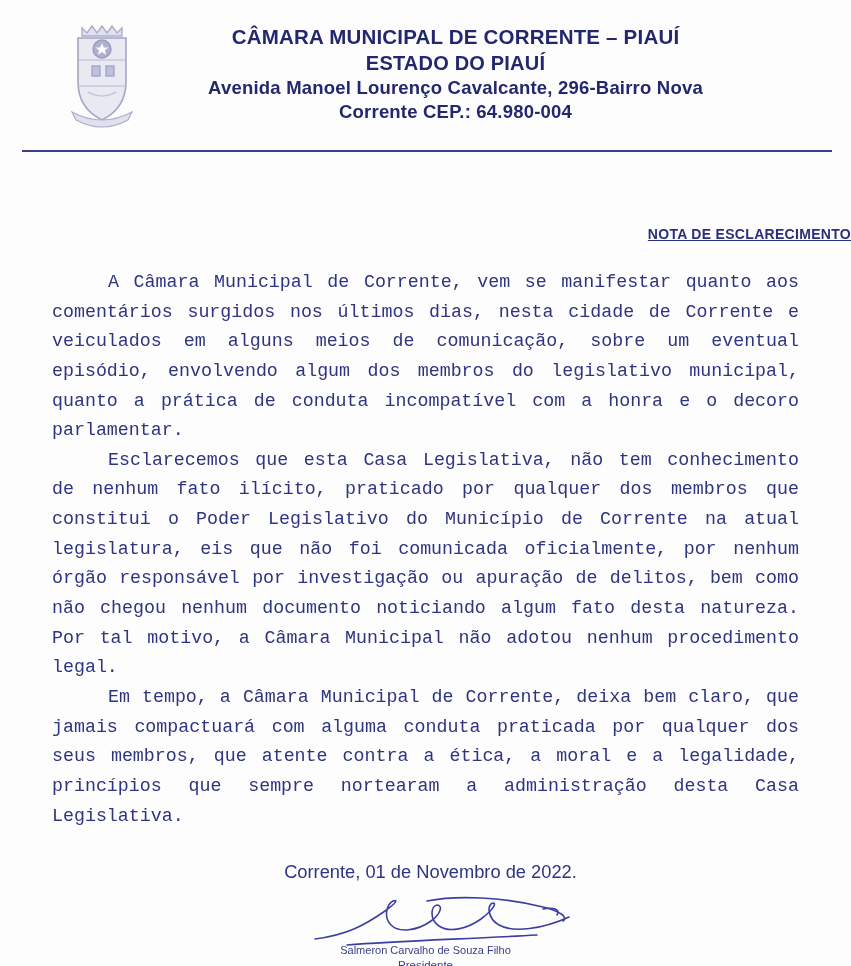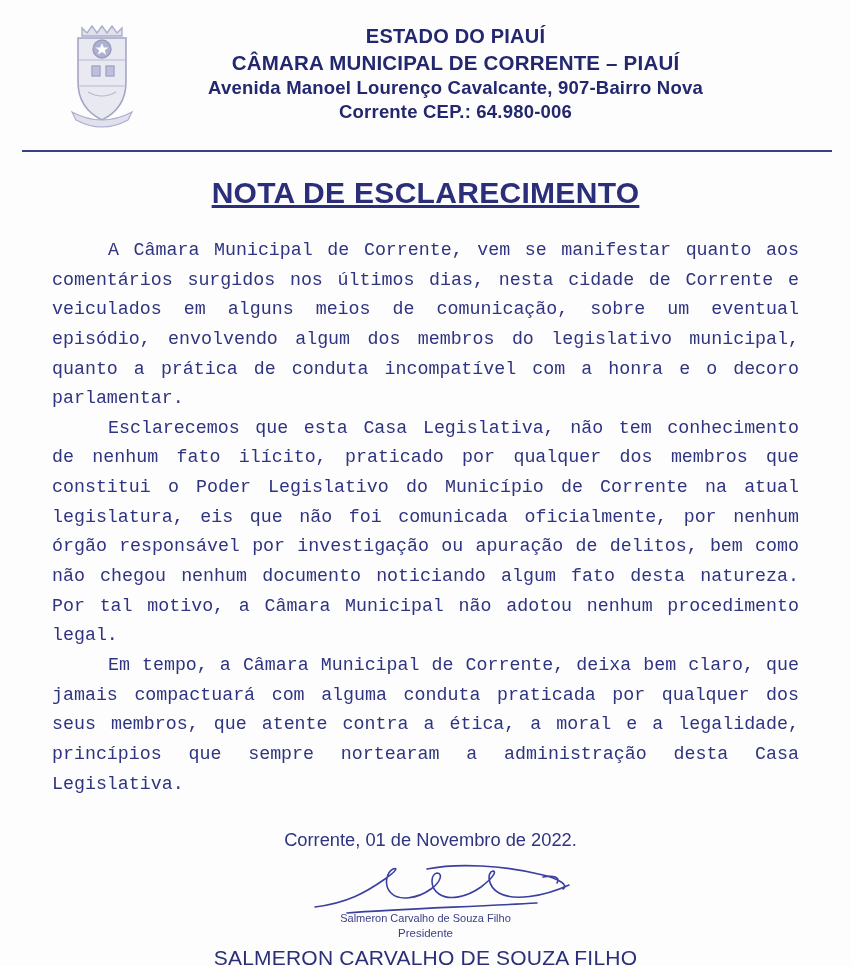--- a/index.html
+++ b/index.html
@@ -62,25 +62,25 @@
     margin: 10px 22px 0 22px;
     width: 810px;
   }
   .rule-inner {
     height: 2px;
     background: #3a3f86;
   }
 
   
   .doc-title {
-    text-align: center;
-    font-size: 30px;
+    text-align: right;
+    font-size: 14px;
     font-weight: bold;
     text-decoration: underline;
-    margin-top: 24px;
+    margin-top: 74px;
     letter-spacing: 0.3px;
     color: #2b2f7a;
   }
 
   
   .body-text {
     margin: 26px 52px 0 52px;
     font-size: 18.3px;
     line-height: 1.62;
     text-align: justify;
@@ -163,24 +163,24 @@
           <rect x="34" y="50" width="8" height="10" fill="#8a8ec2" stroke="#5a5f96"></rect>
           <rect x="48" y="50" width="8" height="10" fill="#8a8ec2" stroke="#5a5f96"></rect>
           <path d="M30 76 Q44 84 58 76" stroke="#7c80b4" stroke-width="1.2"></path>
         </g>
 
         <path d="M14 96 Q44 112 74 96 L70 104 Q44 118 18 104 Z" fill="#c9cbe0" stroke="#6a6ea8" stroke-width="1.2"></path>
       </svg>
     </div>
 
     <div class="header-text">
+      <div class="line h-l2">CÂMARA MUNICIPAL DE CORRENTE – PIAUÍ</div>
       <div class="line h-l1">ESTADO DO PIAUÍ</div>
-      <div class="line h-l2">CÂMARA MUNICIPAL DE CORRENTE – PIAUÍ</div>
-      <div class="line h-l3">Avenida Manoel Lourenço Cavalcante, 907-Bairro Nova</div>
-      <div class="line h-l4">Corrente CEP.: 64.980-006</div>
+      <div class="line h-l3">Avenida Manoel Lourenço Cavalcante, 296-Bairro Nova</div>
+      <div class="line h-l4">Corrente CEP.: 64.980-004</div>
     </div>
   </div>
 
   <div class="rule">
       <div class="rule-inner"></div>
     </div>
 
   <div class="doc-title">NOTA DE ESCLARECIMENTO</div>
 
   <div class="body-text">

